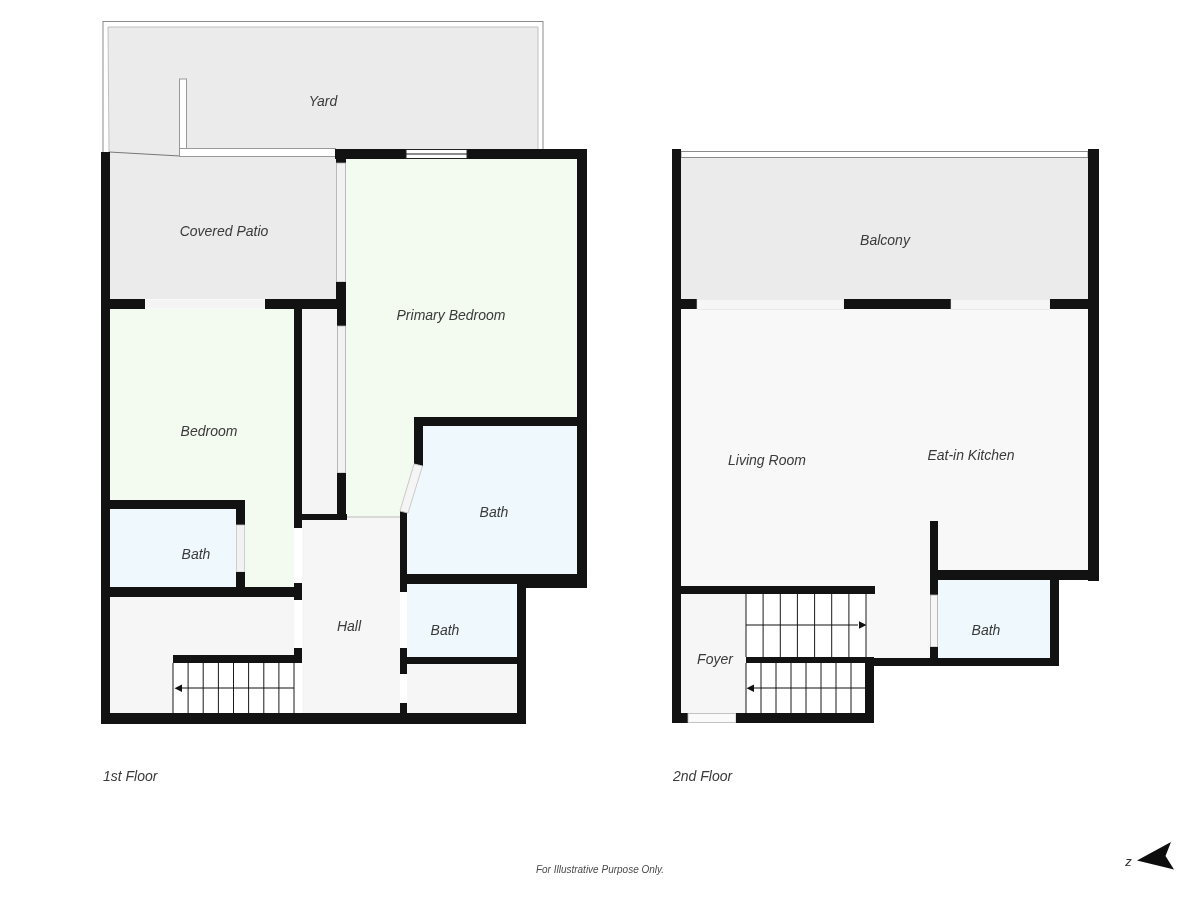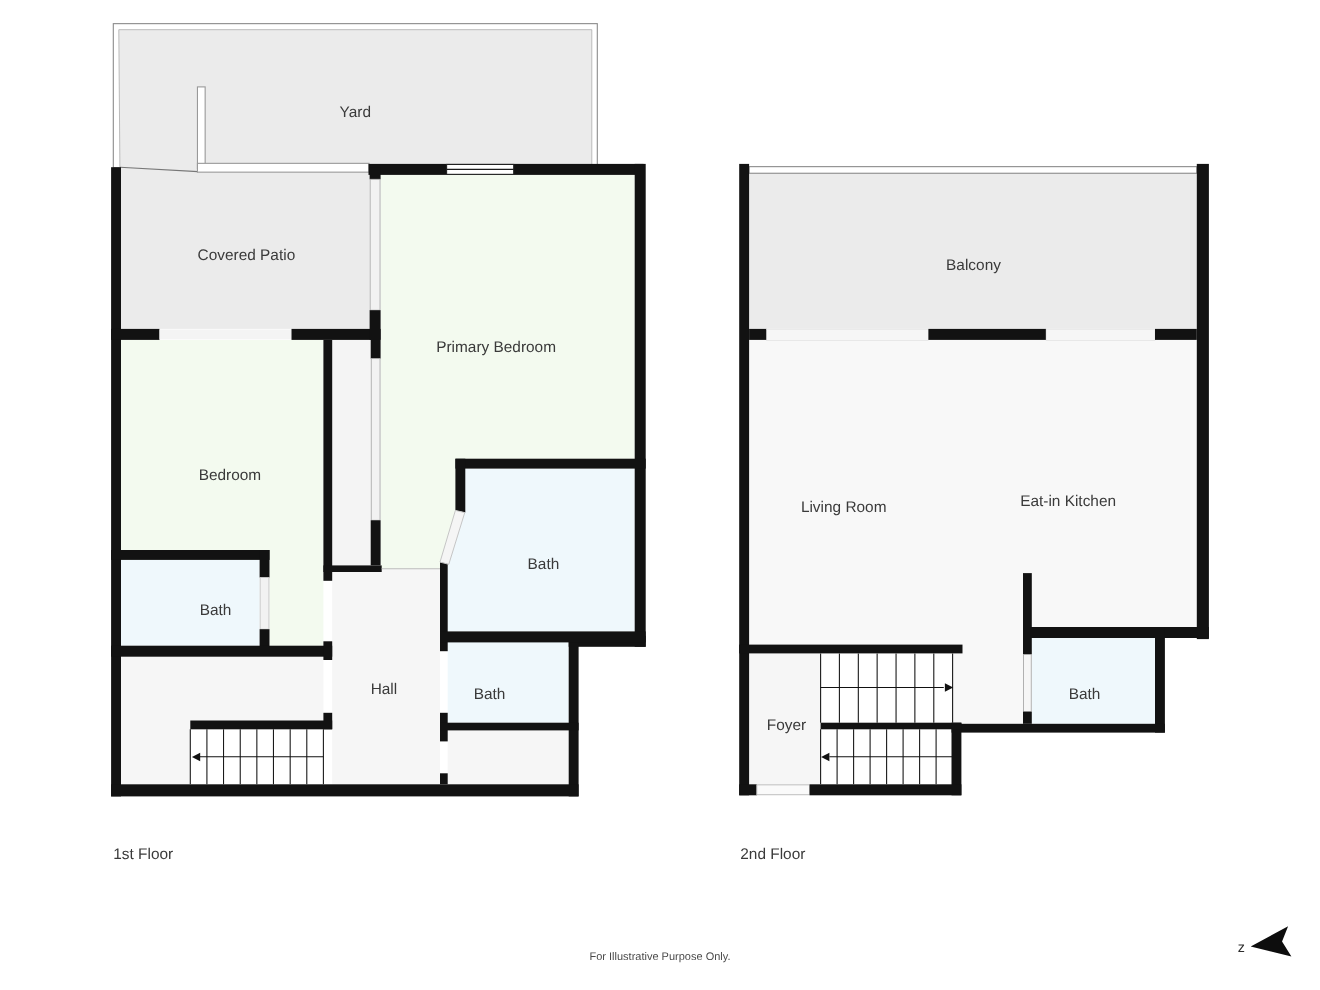--- a/index.html
+++ b/index.html
@@ -1,16 +1,16 @@
 <!DOCTYPE html>
 <html><head>
 <meta charset="utf-8">
 <style>
   html,body{margin:0;padding:0;background:#ffffff;}
-  .wrap{width:1200px;height:900px;position:relative;background:#ffffff;}
+  .wrap{width:1200px;height:900px;position:relative;background:#ffffff;font-style:italic;}
   text{font-family:"Liberation Sans",sans-serif;fill:#3a3a3a;font-size:14px;}
   .small{font-size:10px;fill:#4a4a4a;}
 </style>
 </head>
 <body>
 <div class="wrap">
 <svg width="1200" height="900" viewBox="0 0 1200 900">
 
 <rect x="0" y="0" width="1200" height="900" fill="#ffffff"></rect>
 

